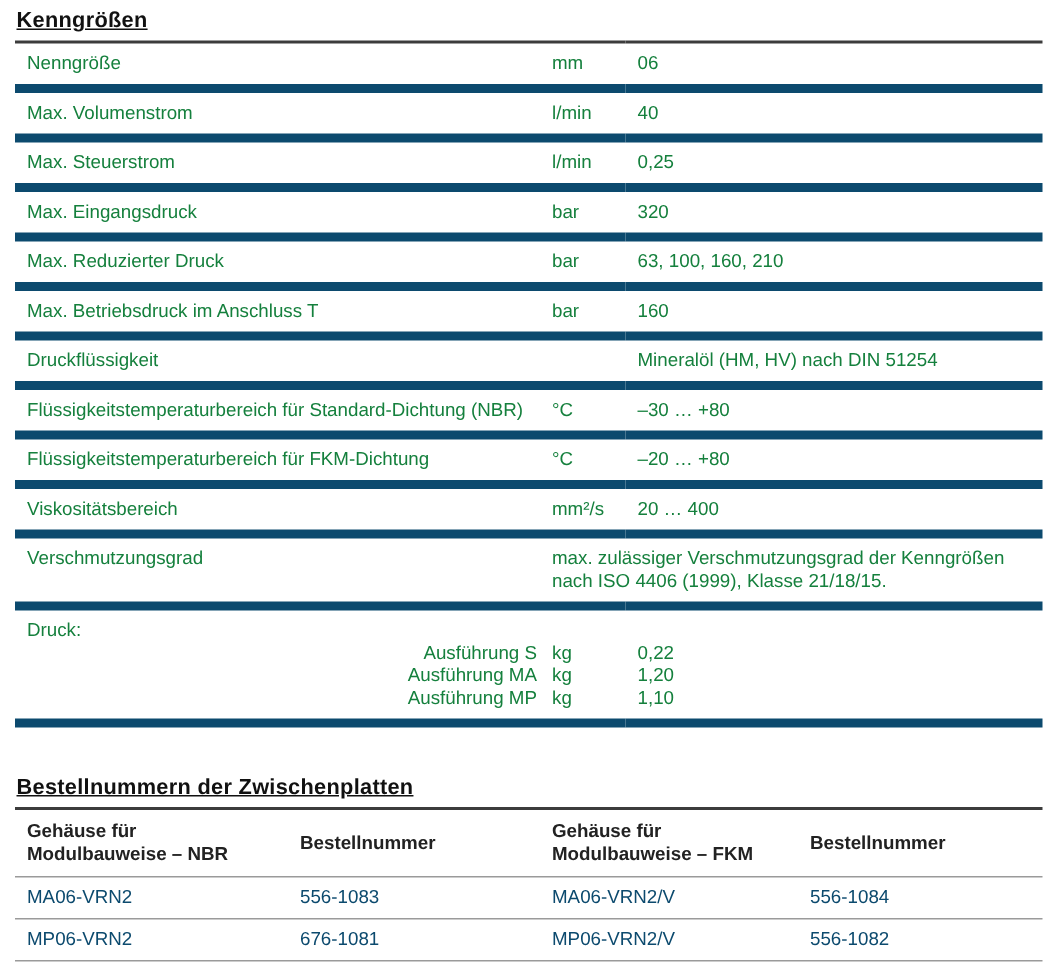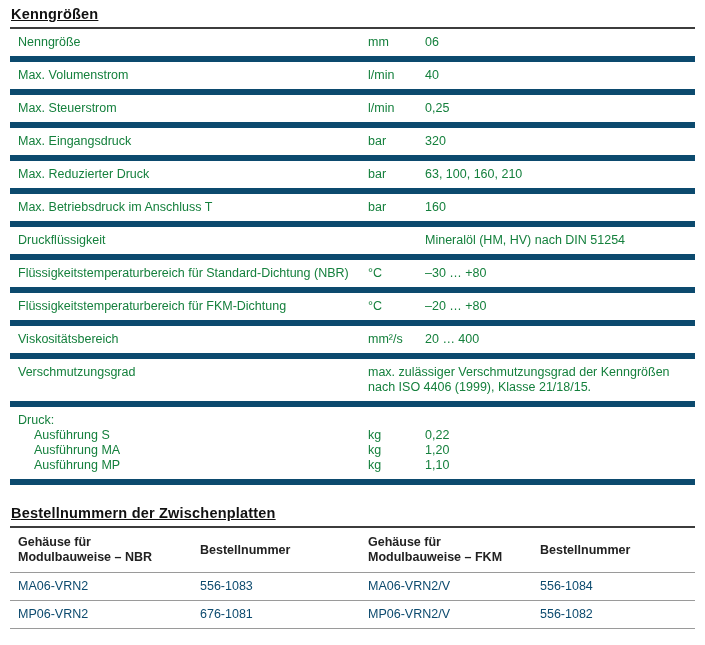--- a/index.html
+++ b/index.html
@@ -30,22 +30,22 @@
     border-top: 2px solid #3c3c3c;
   }
   .spec-table td {
     border-bottom: 6px solid #0c4a6e;
     padding: 6px 2px 6px 8px;
     font-size: 12.5px;
     line-height: 15px;
     vertical-align: top;
     color: #15803d;
   }
-  .cell-line.indent { padding-left: 16px; }
-  .order-section { margin-top: 20px; }
+  .cell-line.indent { padding-left: 16px; text-align: right; }
+  .order-section { margin-top: 32px; }
   .order-table th, .order-table td {
     border-bottom: 1px solid #9a9a9a;
     font-size: 12.5px;
     line-height: 15px;
     text-align: left;
     vertical-align: middle;
     padding: 6px 2px 6px 8px;
     color: #0c4a6e;
   }
   .order-table th {

